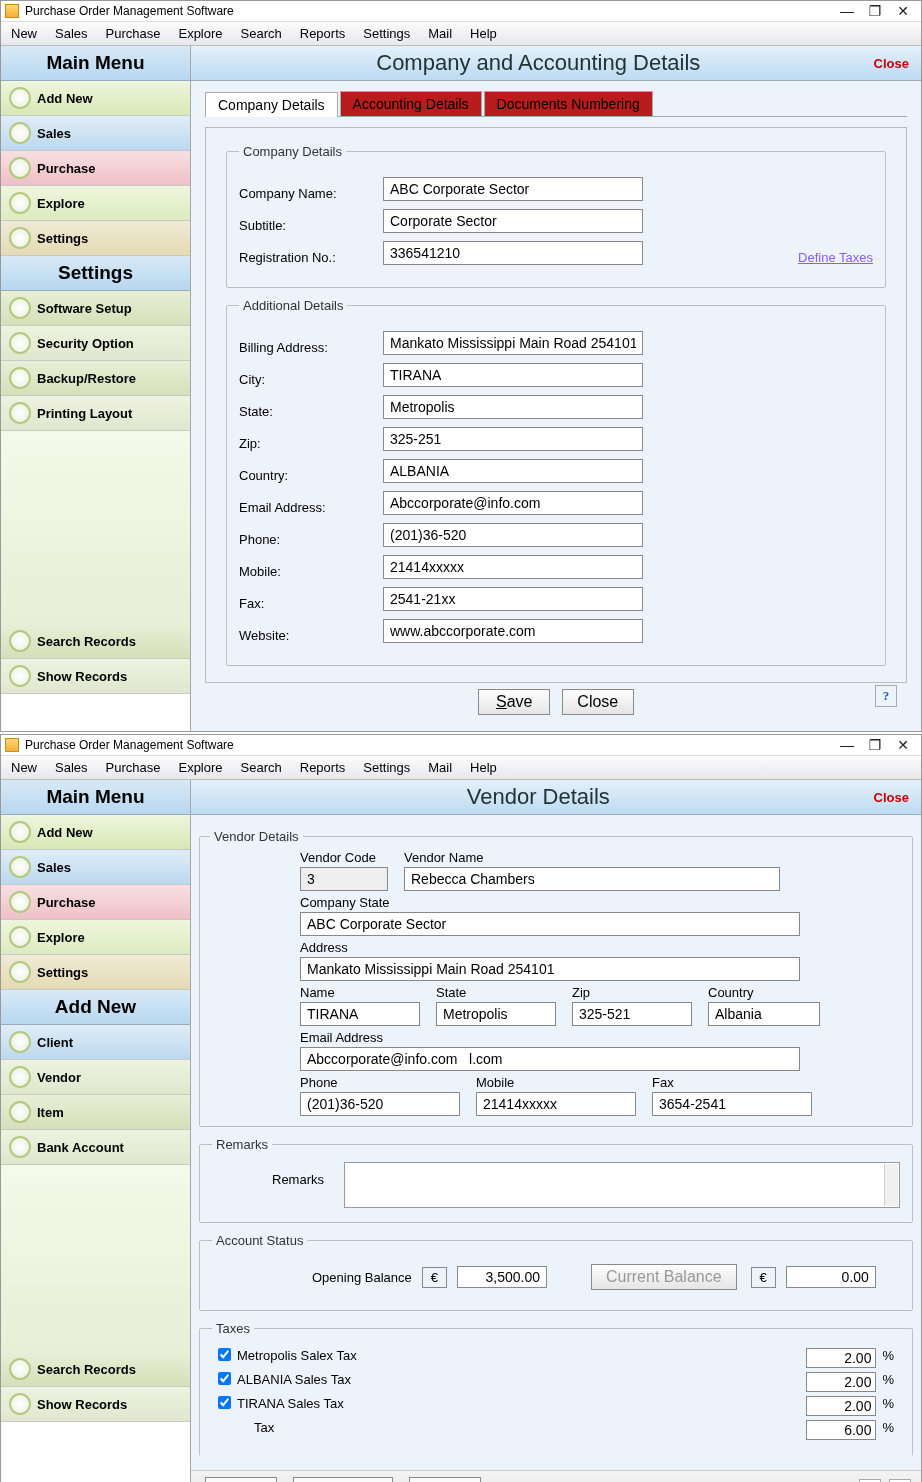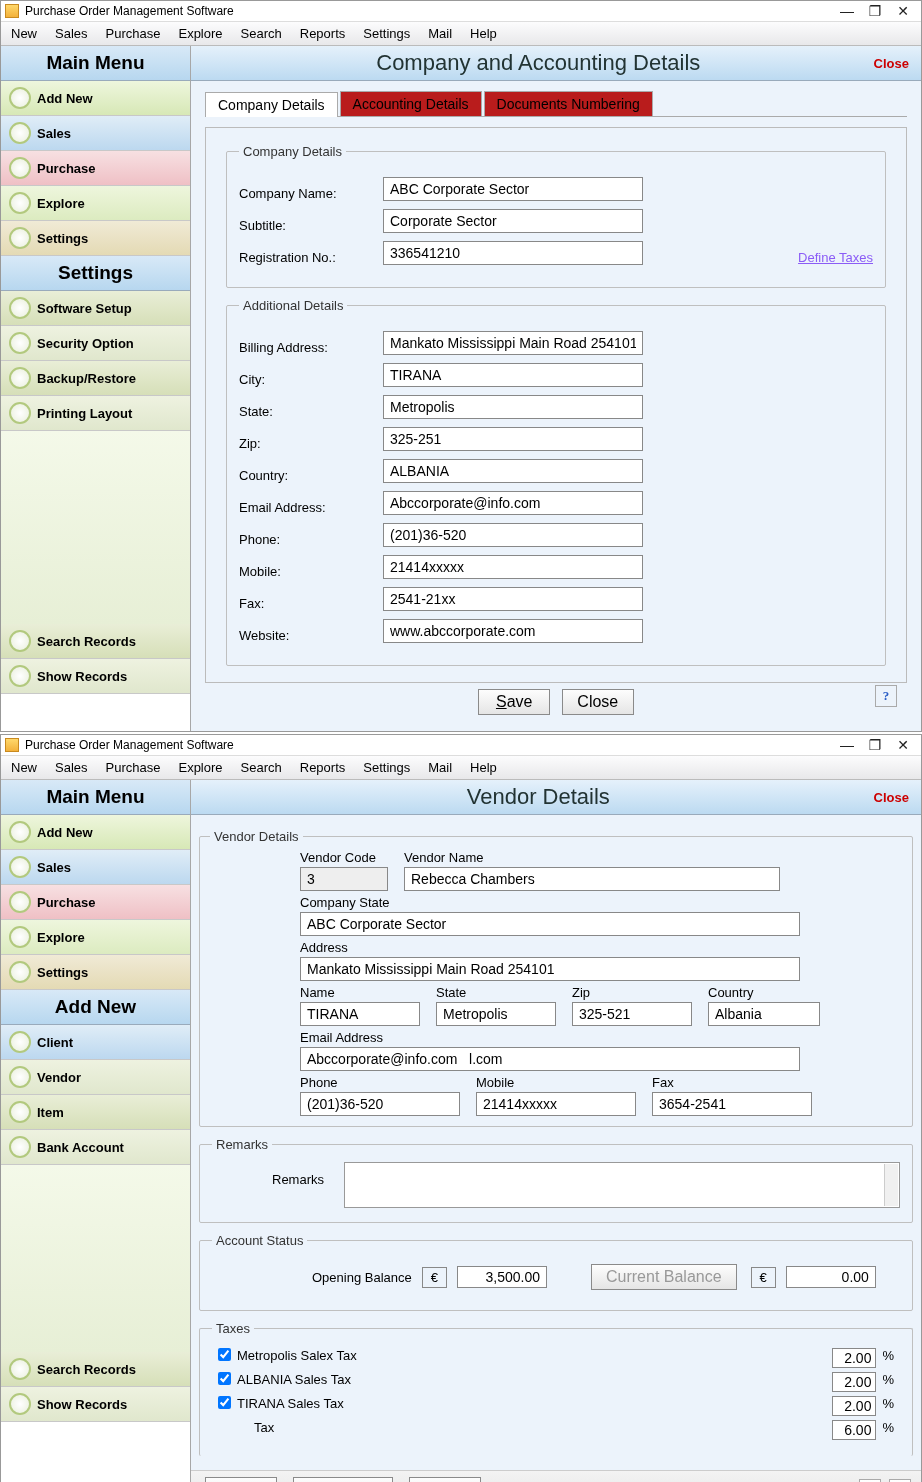--- a/index.html
+++ b/index.html
@@ -60,21 +60,21 @@
 
 .small-col { display:flex; flex-direction:column; gap:2px; margin-right:8px; }
 .small-col label { font-size:13px; }
 input.w-small { width:120px; }
 input.w-med { width:160px; }
 input.w-lg { width:500px; }
 
 .tax-row { display:flex; align-items:flex-start; padding:2px 6px; }
 .tax-row input[type=checkbox]{ margin-right:6px;}
 .tax-row .tname{flex:1;}
-.tax-row .tval{ width:44px; text-align:right; border:1px solid #888; padding:1px 4px; }
+.tax-row .tval{ width:70px; text-align:right; border:1px solid #888; padding:1px 4px; }
 .tax-row .pct{margin-left:6px;}
 
 .footer-btns { display:flex; align-items:center; gap:8px; padding:6px 10px; background:linear-gradient(#f3f3f3,#e4e4e4); border-top:1px solid #ccc;}
 .footer-btns .spacer{flex:1;}
 .footer-icon{ width:22px;height:22px;border:1px solid #aaa;display:inline-flex;align-items:center;justify-content:center;background:linear-gradient(#fff,#eee); cursor:pointer; font-family:serif;}
 
 .sidebar-col{display:flex;flex-direction:column;height:100%;}
 .remarks-box { flex:1; border:1px solid #999; min-height:46px; background:#fff; position:relative; padding:4px; }
 .remarks-box .scroll-stub{position:absolute;right:1px;top:1px;bottom:1px;width:14px;background:#f0f0f0;border-left:1px solid #ccc;}
 .account-row{display:flex;align-items:center;gap:10px;padding:6px;}

